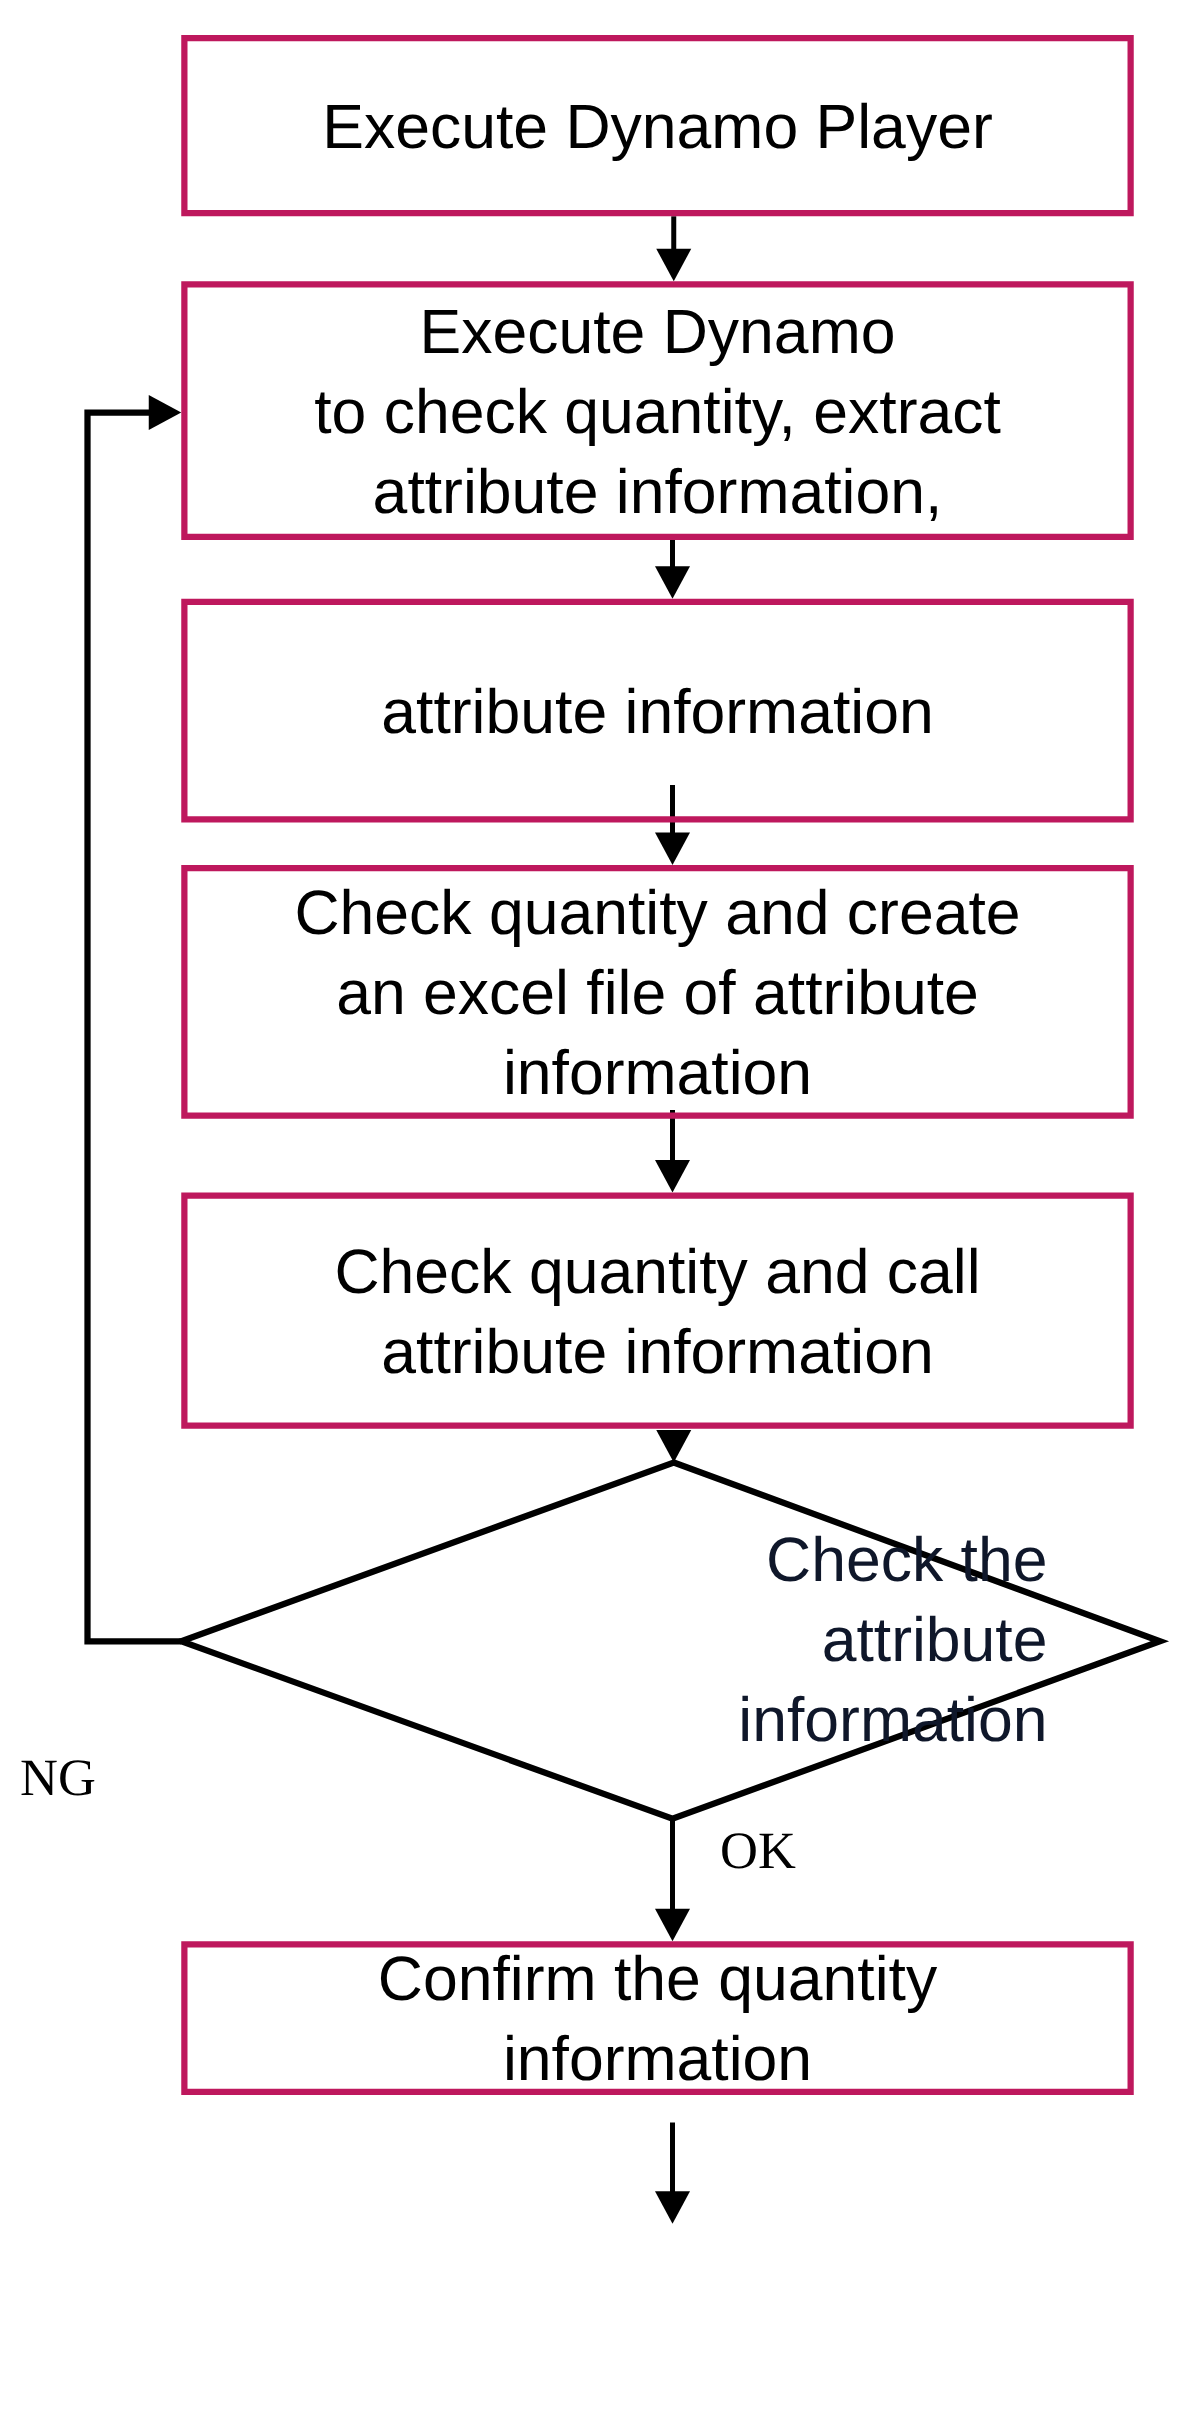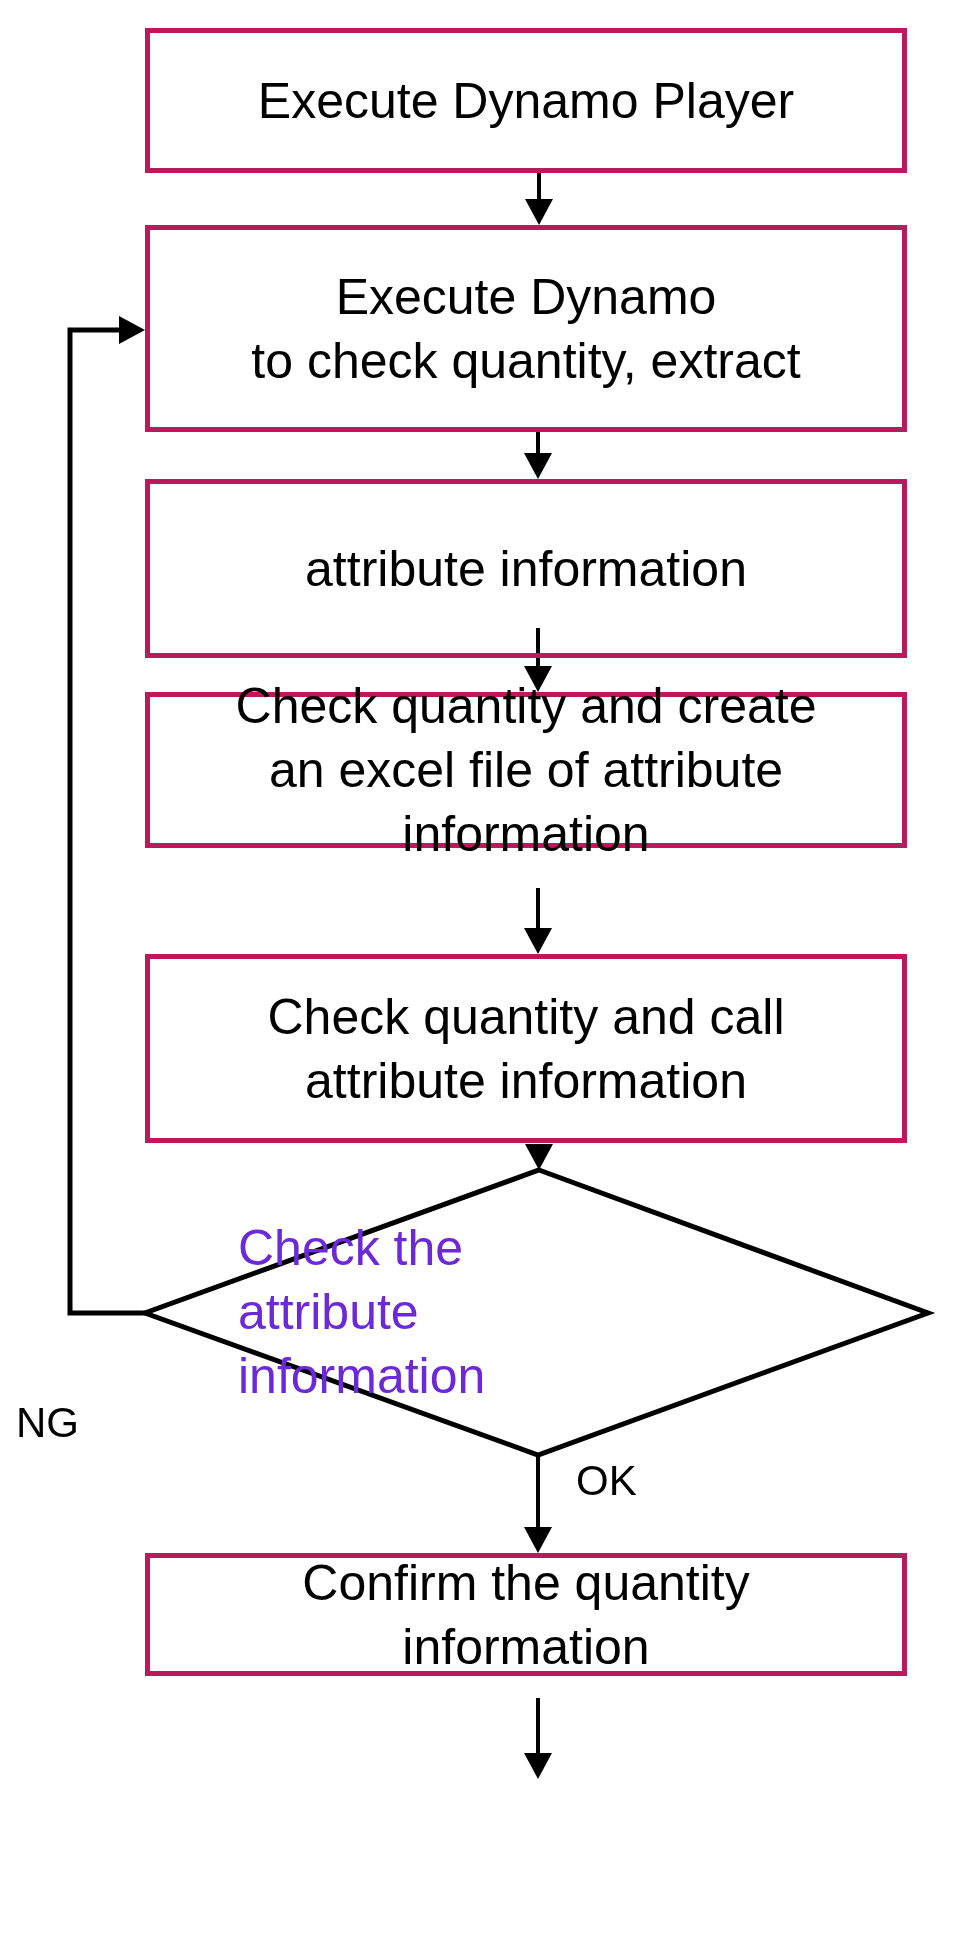--- a/index.html
+++ b/index.html
@@ -38,30 +38,31 @@
     font-size: 50px;
     line-height: 64px;
     color: #000000;
   }
   .node .line { white-space: nowrap; }
   .diamond-label {
     position: absolute;
     left: 238px;
     top: 1216px;
     width: 600px;
-    text-align: left;
+    text-align: right;
     font-size: 50px;
     line-height: 64px;
-    color: #6d28d9;
+    color: #0f172a;
   }
   .edge-label {
     position: absolute;
     font-size: 42px;
     line-height: 46px;
     color: #000000;
+    font-family: Liberation Serif, serif;
   }
   .edge-label.ng { left: 16px;  top: 1400px; }
   .edge-label.ok { left: 576px; top: 1458px; text-align: right; }
   .stroke { stroke: #000000; fill: none; }
   .fillhead { fill: #000000; stroke: none; }
 </style>
 </head>
 <body>
 
 <div class="canvas">
@@ -94,27 +95,28 @@
     <polygon class="fillhead" points="524,1753 552,1753 538,1779"></polygon>
   </svg>
 
   <div class="node" style="top:28px;height:145px">
     <div class="line">Execute Dynamo Player</div>
   </div>
 
   <div class="node" style="top:225px;height:207px">
     <div class="line">Execute Dynamo</div>
     <div class="line">to check quantity, extract</div>
+    <div class="line">attribute information,</div>
   </div>
 
   <div class="node" style="top:479px;height:179px">
     <div class="line">attribute information</div>
   </div>
 
-  <div class="node" style="top:692px;height:156px">
+  <div class="node" style="top:692px;height:203px">
     <div class="line">Check quantity and create</div>
     <div class="line">an excel file of attribute</div>
     <div class="line">information</div>
   </div>
 
   <div class="node" style="top:954px;height:189px">
     <div class="line">Check quantity and call</div>
     <div class="line">attribute information</div>
   </div>
 

